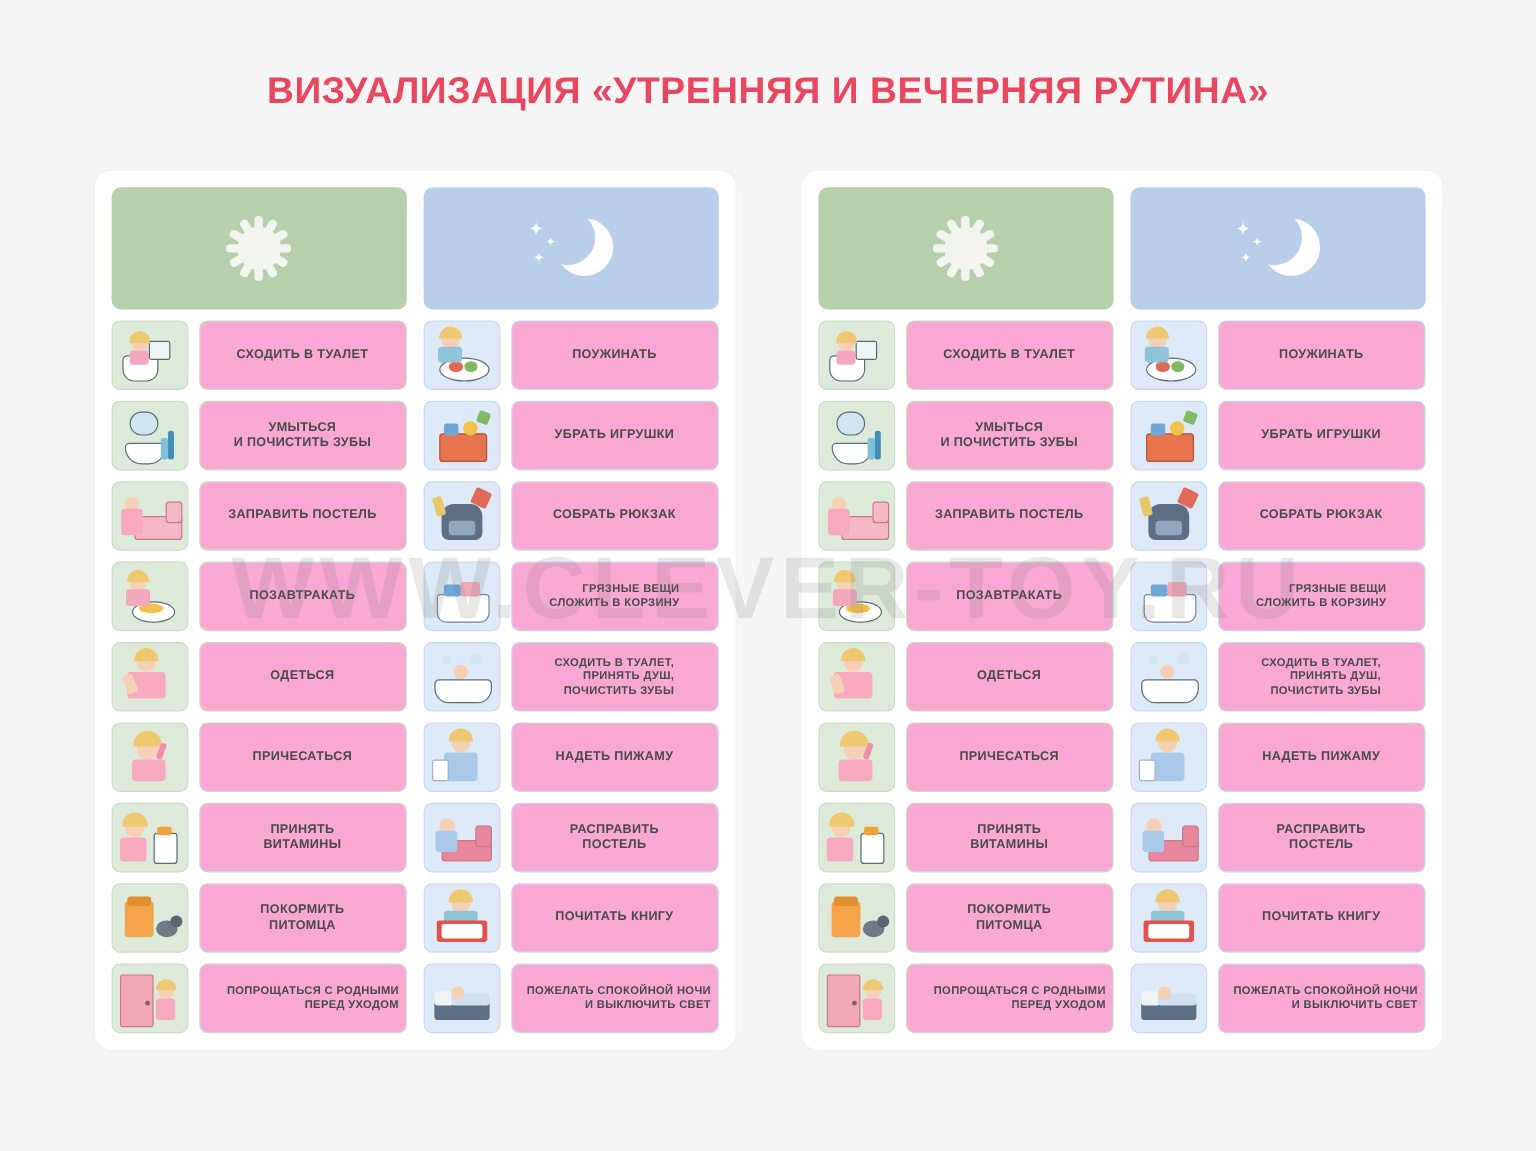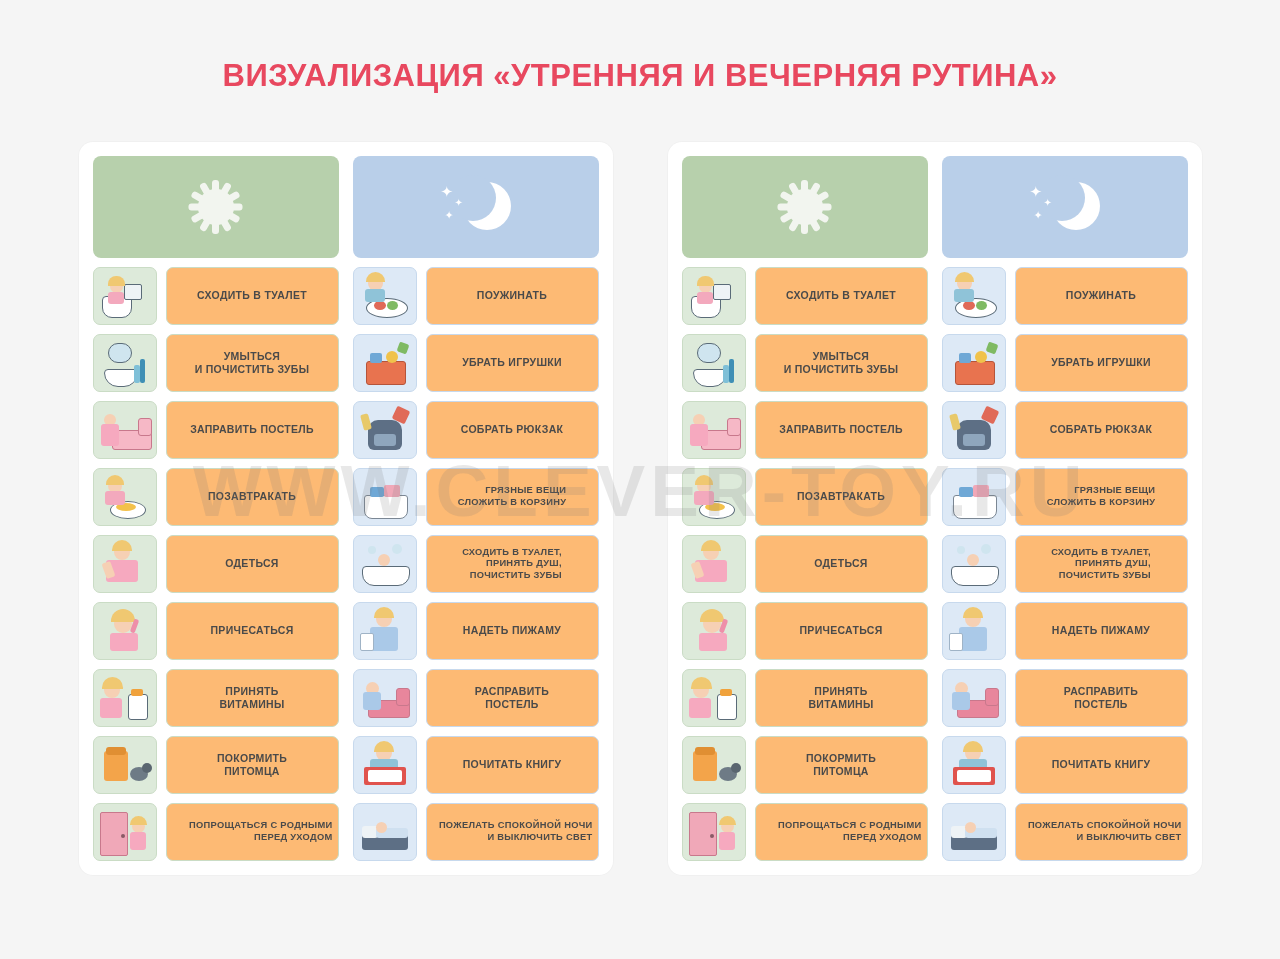--- a/index.html
+++ b/index.html
@@ -113,21 +113,21 @@
     min-width: 62px;
     border-radius: 7px;
     position: relative;
     overflow: hidden;
   }
   .thumb.m { background: #ddeada; border: 1px solid #cadcc5; }
   .thumb.e { background: #dde9f6; border: 1px solid #c7d9ed; }
   .label {
     flex: 1;
     border-radius: 7px;
-    background: #fdba74;
+    background: #f9a8d4;
     display: flex;
     align-items: center;
     justify-content: center;
     text-align: center;
     font-size: 10.5px;
     font-weight: bold;
     color: #4a4a4a;
     letter-spacing: 0.3px;
     line-height: 1.25;
     padding: 3px 5px;

